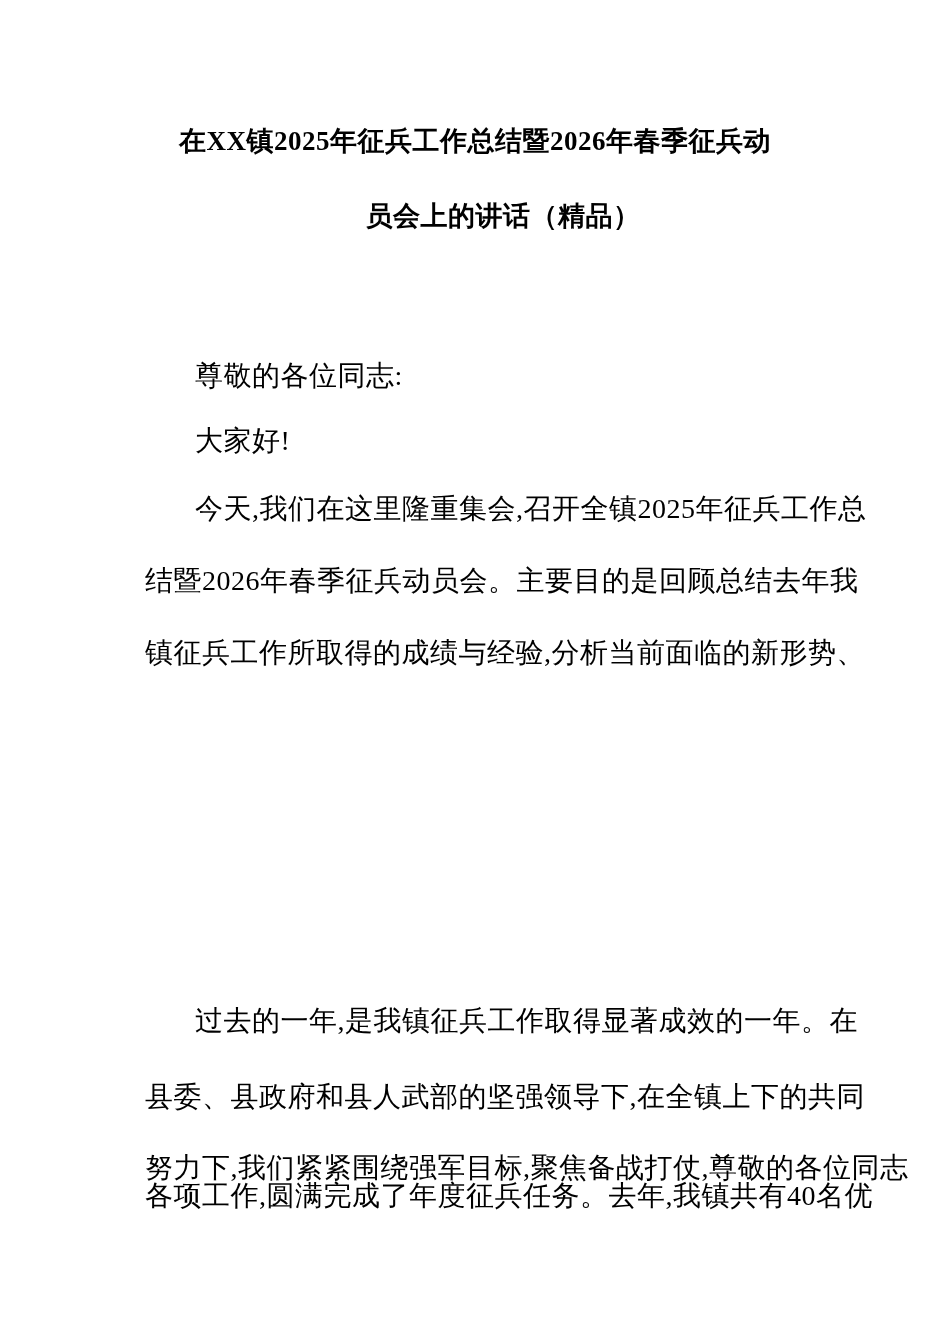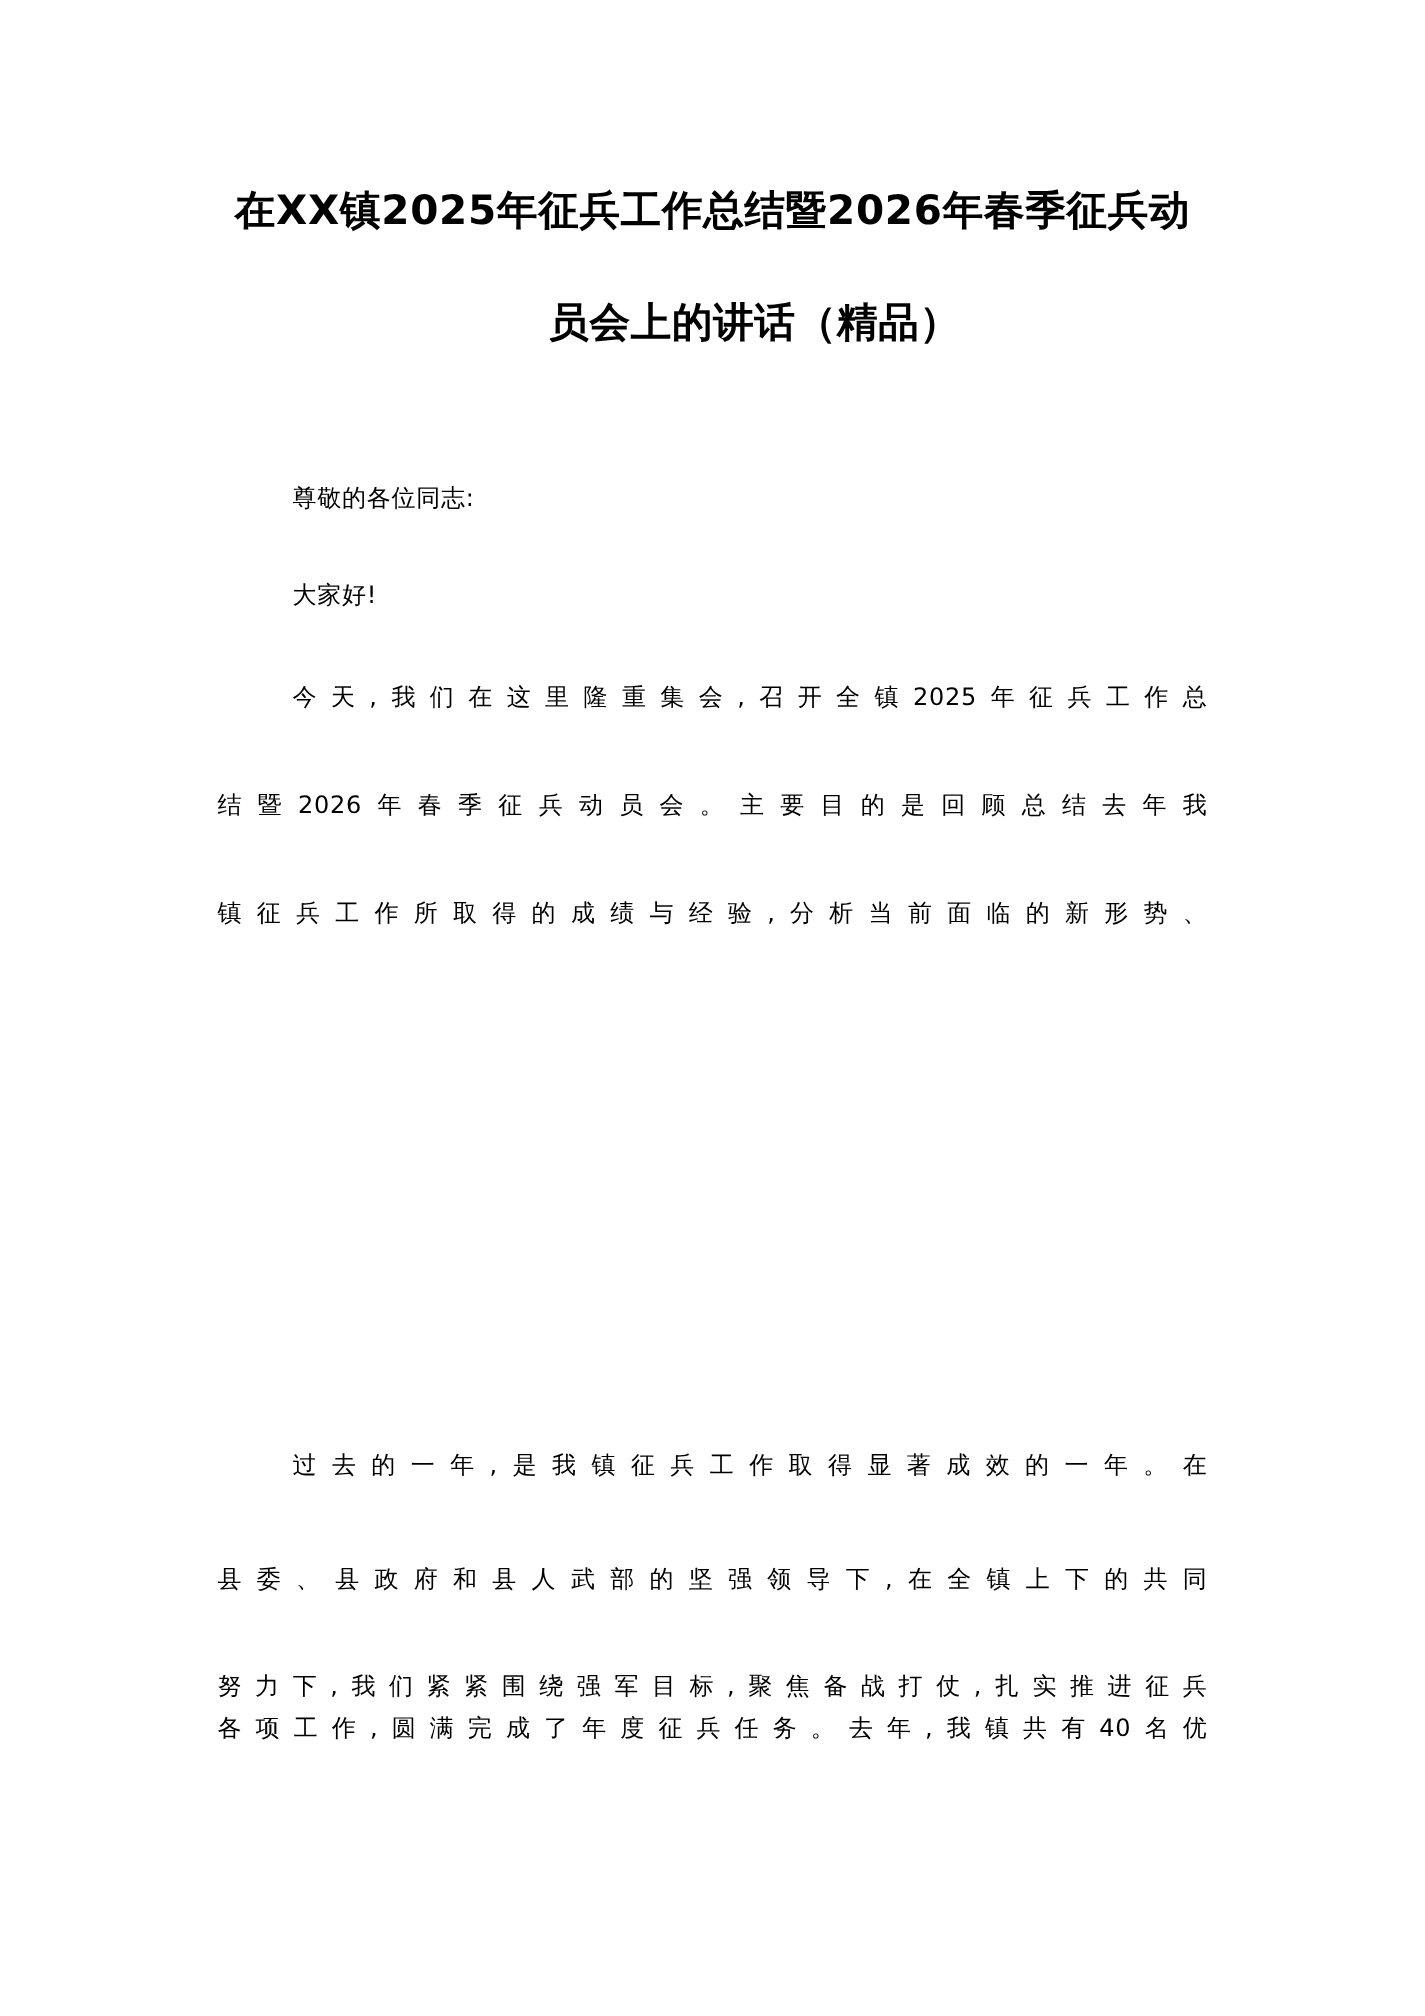--- a/index.html
+++ b/index.html
@@ -1,37 +1,37 @@
 <!DOCTYPE html>
 <html><head>
 <meta charset="utf-8">
 <style>
   html, body { margin: 0; padding: 0; background: #ffffff; }
   body { width: 950px; height: 1344px; position: relative; overflow: hidden;
          font-family: "DejaVu Sans", "Liberation Sans", sans-serif; color: #000; }
-  .page { position: absolute; left: 0; top: 0; width: 950px; height: 1344px; background: #fff; }
+  .page { position: absolute; left: 0; top: 0; width: 950px; height: 1344px; background: #fff; font-family: Liberation Serif, serif; }
   .title-line { position: absolute; left: 0; width: 950px; text-align: center;
                 font-weight: bold; font-size: 27px; line-height: 34px; white-space: nowrap;
                 letter-spacing: 0.5px; }
-  .line { position: absolute; left: 145px; width: 660px; font-size: 16px; line-height: 32px;
-          white-space: nowrap; text-align: justify; text-align-last: justify; letter-spacing: 0.5px; }
+  .line { position: absolute; left: 145px; width: 660px; font-size: 28px; line-height: 32px;
+          white-space: nowrap; text-align: justify; text-align-last: justify; letter-spacing: 0.5px; margin-top: 44px; }
   .line.indent { left: 195px; width: 610px; }
   .line.short { text-align-last: left; }
 </style>
 </head>
 <body>
 
 <div class="page">
   <div class="title-line" style="top:124px;">在XX镇2025年征兵工作总结暨2026年春季征兵动</div>
   <div class="title-line" style="top:199px;padding-left:28px;">员会上的讲话（精品）</div>
 
   <div class="line indent short" style="top:316px;">尊敬的各位同志:</div>
   <div class="line indent short" style="top:381px;">大家好!</div>
 
   <div class="line indent" style="top:449px;">今天,我们在这里隆重集会,召开全镇2025年征兵工作总</div>
   <div class="line" style="top:521px;">结暨2026年春季征兵动员会。主要目的是回顾总结去年我</div>
   <div class="line" style="top:593px;">镇征兵工作所取得的成绩与经验,分析当前面临的新形势、</div>
 
   <div class="line indent" style="top:961px;">过去的一年,是我镇征兵工作取得显著成效的一年。在</div>
   <div class="line" style="top:1037px;">县委、县政府和县人武部的坚强领导下,在全镇上下的共同</div>
-  <div class="line" style="top:1108px;">努力下,我们紧紧围绕强军目标,聚焦备战打仗,扎实推进征兵</div>
+  <div class="line" style="top:1108px;">努力下,我们紧紧围绕强军目标,聚焦备战打仗,尊敬的各位同志</div>
   <div class="line" style="top:1136px;">各项工作,圆满完成了年度征兵任务。去年,我镇共有40名优</div>
 </div>
 
 </body></html>

